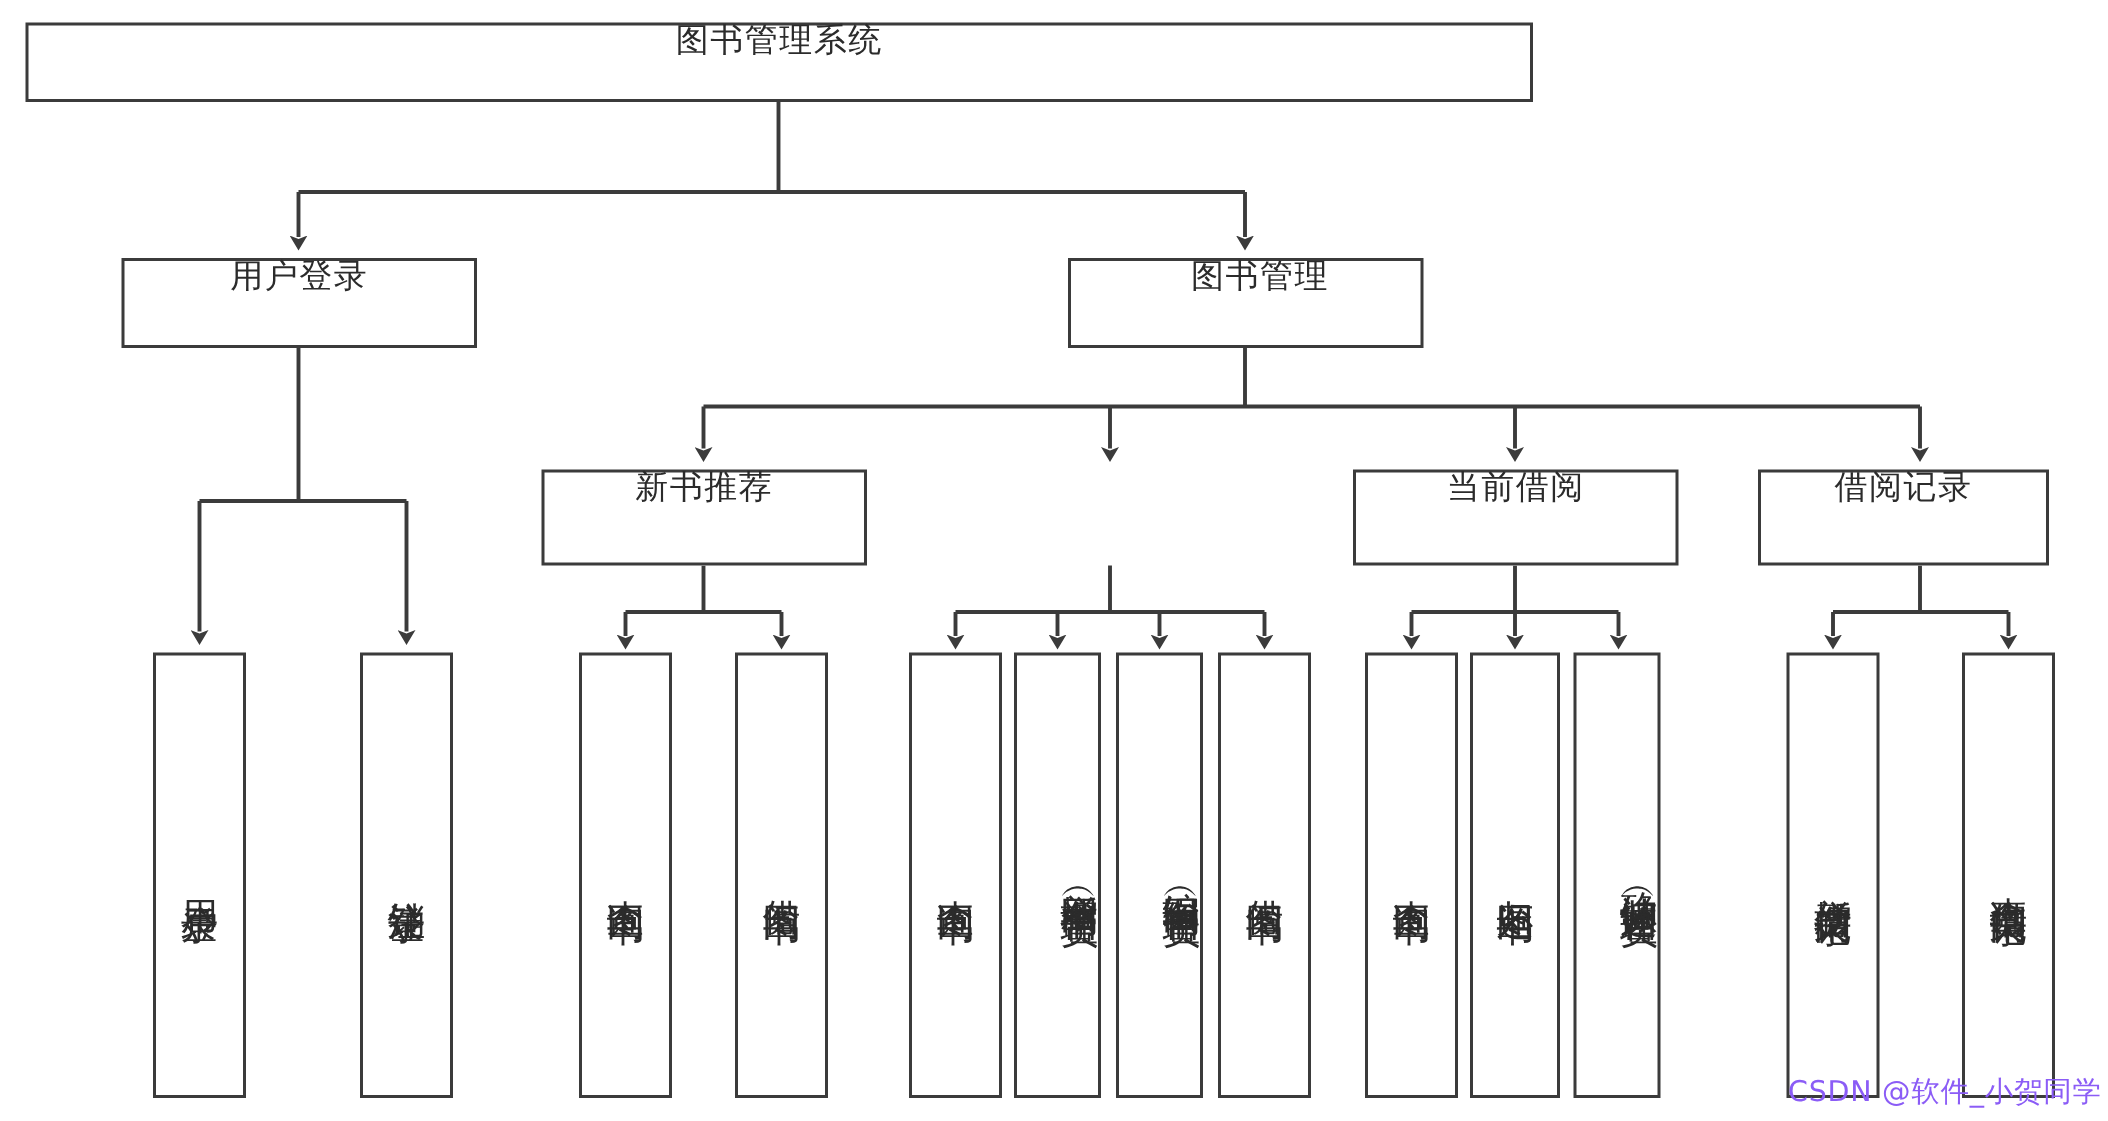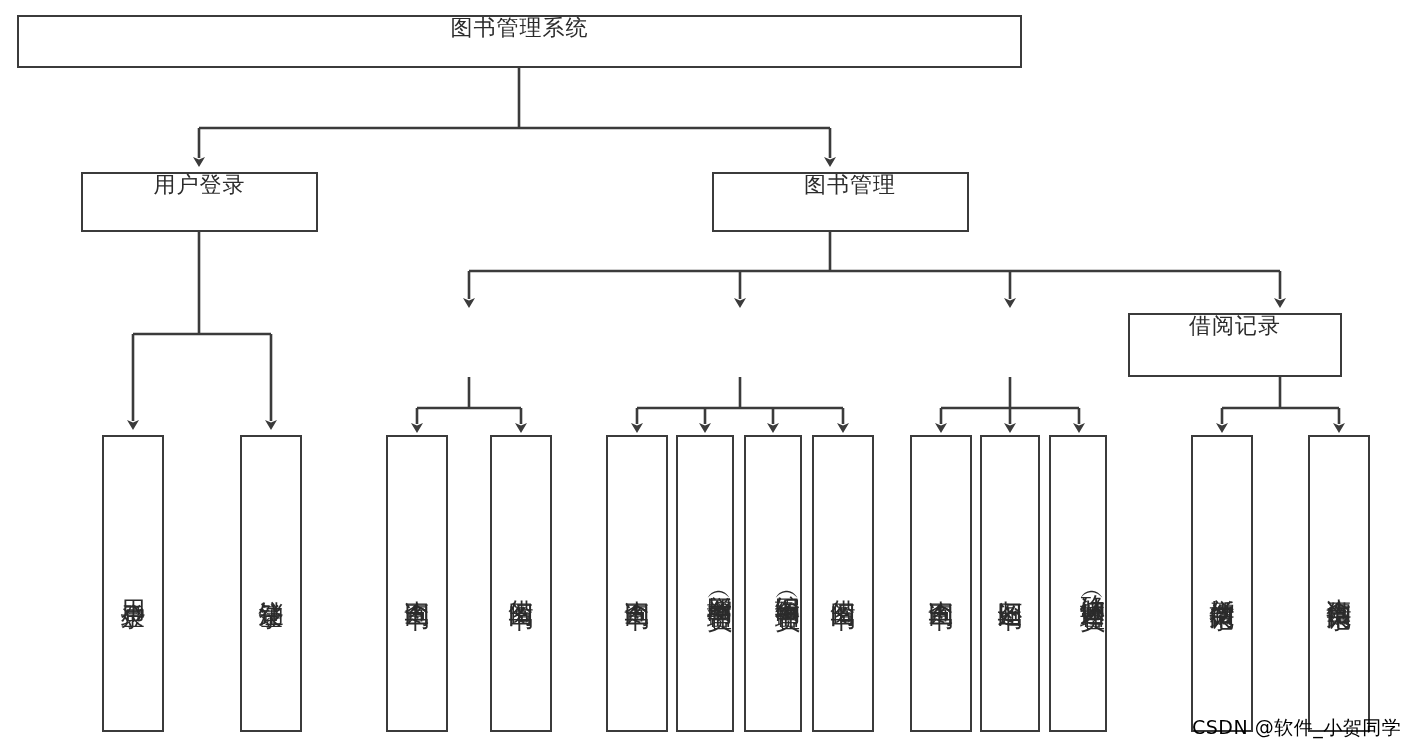--- a/index.html
+++ b/index.html
@@ -54,21 +54,21 @@
   .node.vert.align-center {
     align-items: center;
   }
   .node-label {
     display: block;
     white-space: nowrap;
   }
   .watermark {
     position: absolute;
     font-size: 19px;
-    color: #000000;
+    color: #8b5cf6;
     white-space: nowrap;
     letter-spacing: 0.5px;
   }
 </style>
 </head>
 <body>
 
 <div id="diagram-root">
 
   <svg class="edges" viewBox="0 0 1405 747" xmlns="http://www.w3.org/2000/svg">
@@ -122,25 +122,31 @@
     </g>
   </svg>
 
   <div class="node horiz" style="left:17px; top:15px; width:1005px; height:53px;">
     <span class="node-label">图书管理系统</span>
   </div>
 
   <div class="node horiz" style="left:81px; top:172px; width:237px; height:60px;">
     <span class="node-label">用户登录</span>
   </div>
-  <div class="node horiz" style="left:712px; top:172px; width:257px; height:60px;padding-left:19px;">
+  <div class="node horiz" style="left:712px; top:172px; width:237px; height:60px;padding-left:19px;">
     <span class="node-label">图书管理</span>
   </div>
 
-  <div class="node horiz" style="left:1128px; top:313px; width:214px; height:64px;">
+  <div class="node horiz" style="left:361px; top:313px; width:217px; height:64px;">
+    <span class="node-label">新书推荐</span>
+  </div>
+  <div class="node horiz" style="left:902px; top:313px; width:217px; height:64px;">
+    <span class="node-label">当前借阅</span>
+  </div>
+  <div class="node horiz" style="left:1172px; top:313px; width:194px; height:64px;">
     <span class="node-label">借阅记录</span>
   </div>
 
   <div class="node vert align-center" style="left:102px; top:435px; width:62px; height:297px;">
     <span class="node-label">用户登录</span>
   </div>
   <div class="node vert align-center" style="left:240px; top:435px; width:62px; height:297px;">
     <span class="node-label">注销登录</span>
   </div>
 

